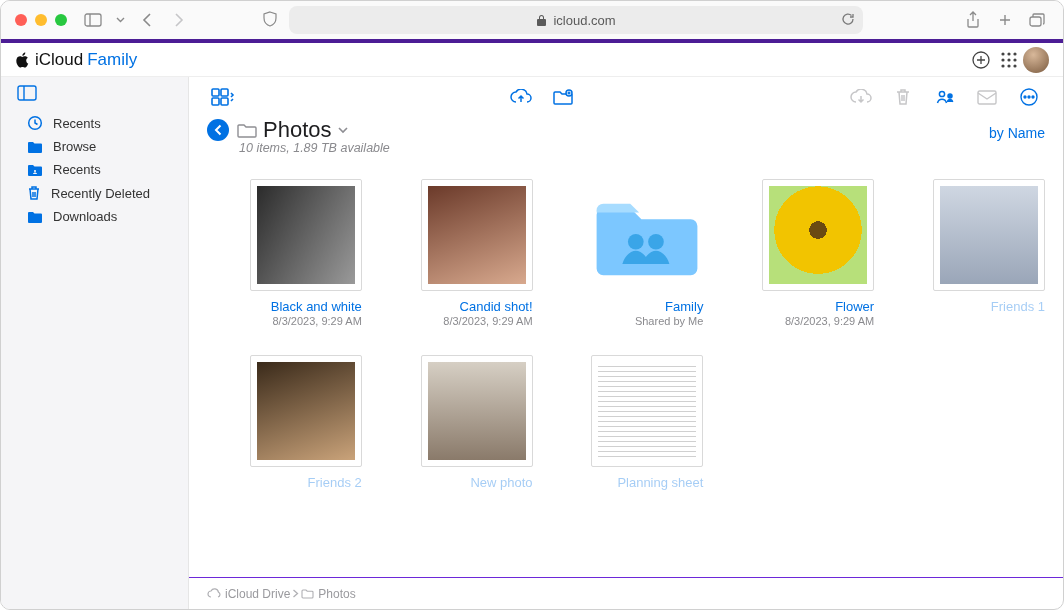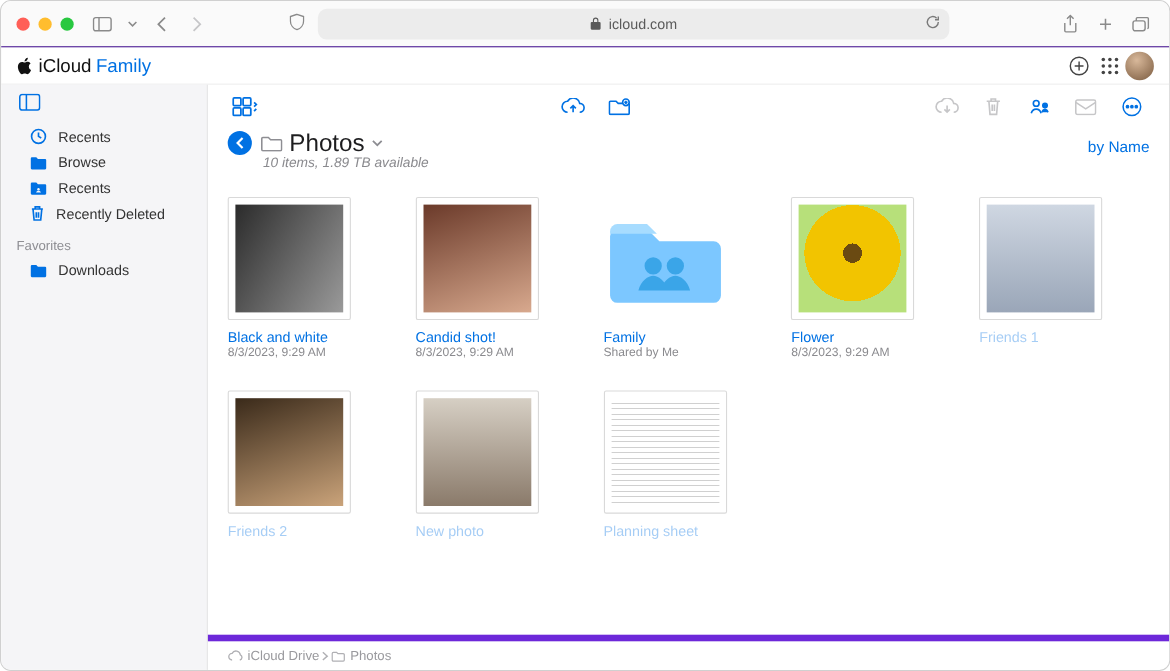--- a/index.html
+++ b/index.html
@@ -1,20 +1,20 @@
 <!DOCTYPE html>
 <html><head>
 <meta charset="utf-8">
 <style>
 * { margin: 0; padding: 0; box-sizing: border-box; font-family: -apple-system, BlinkMacSystemFont, "Segoe UI", Helvetica, Arial, sans-serif; }
 body { width: 1064px; height: 610px; background: #fff; overflow: hidden; }
 .window { width: 100%; height: 100%; display: flex; flex-direction: column; border: 1px solid #d0d0d0; border-radius: 10px; overflow: hidden; }
 
 
-.browser-chrome { height: 42px; display: flex; align-items: center; padding: 0 14px; gap: 8px; border-bottom: 1px solid #4c1d95; background: #fafafa; }
+.browser-chrome { height: 42px; display: flex; align-items: center; padding: 0 14px; gap: 8px; border-bottom: 4px solid #4c1d95; background: #fafafa; }
 .traffic { display: flex; gap: 8px; margin-right: 6px; }
 .dot { width: 12px; height: 12px; border-radius: 50%; }
 .dot.red { background: #ff5f57; }
 .dot.yellow { background: #ffbd2e; }
 .dot.green { background: #28c840; }
 .chrome-btn { color: #8a8a8a; display:flex; align-items:center; justify-content:center; width:24px; height:24px; border-radius:4px; cursor:pointer; }
 .address-bar { flex: 1; height: 28px; background: #ececec; border-radius: 8px; margin: 0 90px; display: flex; align-items: center; justify-content: center; position: relative; color: #5a5a5a; font-size: 13px; gap: 6px; }
 .address-bar .refresh { position: absolute; right: 8px; color: #7a7a7a; }
 .address-bar .shield { position:absolute; left:-26px; color:#8a8a8a; }
 
@@ -46,21 +46,21 @@
 .path-row { display:flex; align-items:baseline; padding: 0 18px; gap:4px; }
 .back-circle { width:22px; height:22px; border-radius:50%; background:#0071e3; display:flex; align-items:center; justify-content:center; margin-right:4px; align-self:center; }
 .folder-title { font-size:22px; font-weight:400; color:#1d1d1f; display:flex; align-items:center; gap:6px; }
 .folder-title svg.folder { color:#8e8e93; }
 .folder-title svg.caret { color:#8e8e93; }
 .sort-label { margin-left:auto; color:#0071e3; font-size:14px; }
 .path-sub { padding: 0 18px 6px 50px; font-size:12.5px; color:#8a8a8e; margin-top:-2px;font-style:italic; }
 
 .grid-wrap { flex:1; overflow:hidden; padding: 18px 18px 0 18px; }
 .grid { display:grid; grid-template-columns: repeat(5, 1fr); gap: 28px 16px; }
-.item { display:flex; flex-direction:column; align-items:flex-start; cursor:pointer; }
+.item { display:flex; flex-direction:column; align-items:flex-end; cursor:pointer; }
 .thumb { width:112px; height:112px; border:1px solid #d9d9d9; border-radius:2px; background:#fff; padding:6px; display:flex; align-items:center; justify-content:center; overflow:hidden; }
 .thumb.folder-thumb { border:none; padding:0; }
 .item-name { margin-top:8px; font-size:13px; color:#0071e3; text-align:center; }
 .item-meta { font-size:11px; color:#8a8a8e; margin-top:1px; }
 .item.faded .item-name, .item.faded .item-meta { opacity:0.35; }
 
 
 .ph { width:100%; height:100%; }
 .ph-bw { background: linear-gradient(120deg,#2b2b2b,#9a9a9a); }
 .ph-candid { background: linear-gradient(160deg,#6b3a2a,#d8a98e); }
@@ -69,21 +69,21 @@
 .ph-friends1 { background: linear-gradient(#cfd7e2,#9aa6b8); }
 .ph-friends2 { background: linear-gradient(160deg,#3a2a1a,#caa37a); }
 .ph-leaf { background: repeating-linear-gradient(90deg,#2e7d32,#2e7d32 6px,#4caf50 6px,#4caf50 12px); }
 .ph-new { background: linear-gradient(#d6cfc4,#8a7a6a); }
 .ph-sheet { background: repeating-linear-gradient(#fff,#fff 4px,#d0d0d0 4px,#d0d0d0 5px); }
 
 .shared-folder { width:100%; height:100%; position:relative; }
 .shared-folder svg { width:100%; height:100%; }
 
 
-.breadcrumb { height: 32px; border-top:6px solid #6d28d9; display:flex; align-items:center; padding:0 18px; gap:2px; font-size:12px; color:#9a9a9e; }
+.breadcrumb { height: 32px; border-top:1px solid #6d28d9; display:flex; align-items:center; padding:0 18px; gap:2px; font-size:12px; color:#9a9a9e; }
 .breadcrumb .crumb { display:flex; align-items:center; gap:4px; }
 .breadcrumb svg { color:#b0b0b4; }
 </style>
 </head>
 <body>
 
 <div class="window">
 
   <div class="browser-chrome">
     <div class="traffic">
@@ -209,21 +209,20 @@
             <path d="M5.8 11c0.3-1 1.2-1.6 2.2-1.6s1.9 0.6 2.2 1.6" fill="#f5f5f7"></path>
           </svg>
         <span>Recents</span>
       </div>
       <div class="sb-item">
         <svg width="14" height="16" viewBox="0 0 14 16" fill="none" stroke="currentColor" stroke-width="1.5">
             <path d="M2 4h10M5 4V2h4v2M3 4l1 10h6l1-10M6 7v5M8 7v5"></path>
           </svg>
         <span>Recently Deleted</span>
       </div>
-      <div class="sb-section">Favorites</div>
       <div class="sb-item">
         <svg width="16" height="14" viewBox="0 0 16 14" fill="currentColor">
             <path d="M1 3a1 1 0 011-1h4l1.5 1.5H14a1 1 0 011 1V12a1 1 0 01-1 1H2a1 1 0 01-1-1V3z"></path>
           </svg>
         <span>Downloads</span>
       </div>
     </div>
 
     <div class="content">
       <div class="toolbar">

